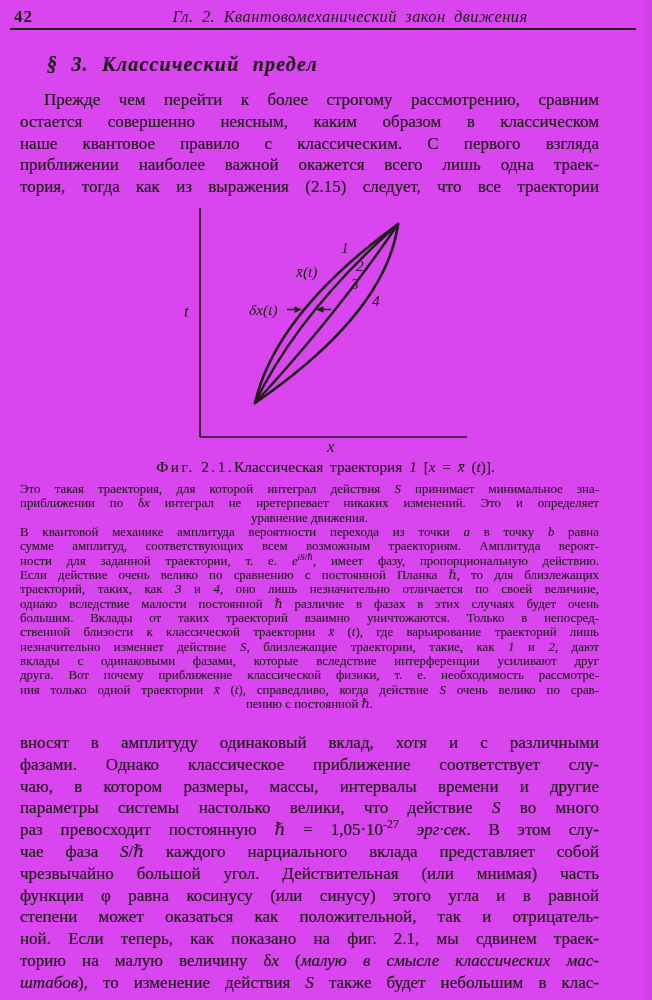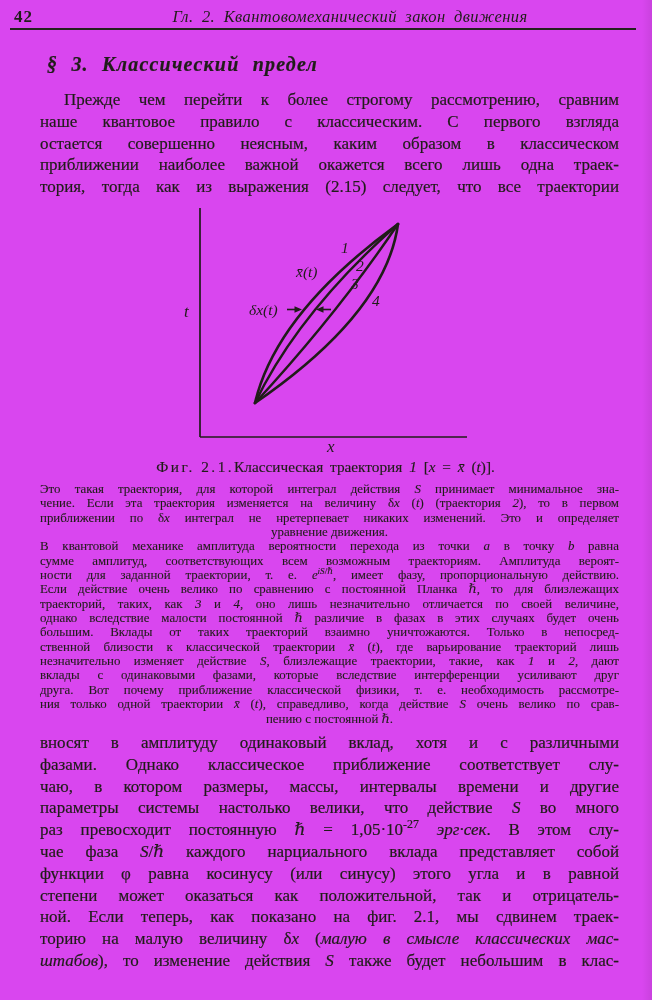--- a/index.html
+++ b/index.html
@@ -32,21 +32,21 @@
   }
   
   .section-title{
     position:absolute;left:47px;top:53px;
     font-size:20px;font-weight:bold;font-style:italic;
     letter-spacing:1.2px;word-spacing:7px;
     -webkit-text-stroke:0.2px #201d19;
   }
   
   .textblock{
-    position:absolute;left:40px;width:579px;
+    position:absolute;left:20px;width:579px;
     -webkit-text-stroke:0.2px #201d19;
   }
   .para1{top:89px;font-size:17px;line-height:21.8px;}
   .para2{top:732px;font-size:17px;line-height:21.8px;}
   .note{top:482px;font-size:12.9px;line-height:14.35px;-webkit-text-stroke:0.1px #201d19;}
   .tline{text-align:justify;text-align-last:justify;white-space:normal;hyphens:none;}
   .tline.center{text-align-last:center;}
   .tline.indent{text-indent:24px;}
   sup{font-size:70%;line-height:0;}
   
@@ -66,22 +66,22 @@
 <div class="page">
 
   <div class="pagenum">42</div>
   <div class="running-title">Гл. 2. Квантовомеханический закон движения</div>
   <div class="head-rule"></div>
 
   <div class="section-title">§ 3. Классический предел</div>
 
   <div class="textblock para1">
       <div class="tline indent">Прежде чем перейти к более строгому рассмотрению, сравним</div>
+      <div class="tline">остается совершенно неясным, каким образом в классическом</div>
       <div class="tline">наше квантовое правило с классическим. С первого взгляда</div>
-      <div class="tline">остается совершенно неясным, каким образом в классическом</div>
       <div class="tline">приближении наиболее важной окажется всего лишь одна траек-</div>
       <div class="tline">тория, тогда как из выражения (2.15) следует, что все траектории</div>
     </div>
 
   <svg class="figure-svg" width="312" height="252" viewBox="168 203 312 252" xmlns="http://www.w3.org/2000/svg">
 
     <path d="M 200 208 L 200 437" stroke="#201d19" stroke-width="1.7" fill="none"></path>
     <path d="M 200 437 L 467 437" stroke="#201d19" stroke-width="1.7" fill="none"></path>
 
     <path d="M 255 403 Q 276 313 398 224" stroke="#201d19" stroke-width="2.6" fill="none" stroke-linecap="round"></path>
@@ -103,21 +103,20 @@
     <text x="296" y="277" font-size="15.5">x̄(t)</text>
     <text x="249" y="315" font-size="15.5">δx(t)</text>
   </svg>
 
   <div class="caption">
     <span class="cap-prefix">Фиг. 2.1.</span><span class="cap-body">Классическая  траектория  <i>1</i>  [<i>x</i> = <i>x̄</i> (<i>t</i>)].</span>
   </div>
 
   <div class="textblock note">
       <div class="tline">Это такая траектория, для которой интеграл действия <i>S</i> принимает минимальное зна-</div>
-      <div class="tline">чение. Если эта траектория изменяется на величину δ<i>x</i> (<i>t</i>) (траектория <i>2</i>), то в первом</div>
       <div class="tline">приближении по δ<i>x</i> интеграл не нретерпевает никаких изменений. Это и определяет</div>
       <div class="tline center">уравнение  движения.</div>
       <div class="tline">В квантовой механике амплитуда вероятности перехода из точки <i>a</i> в точку <i>b</i> равна</div>
       <div class="tline">сумме амплитуд, соответствующих всем возможным траекториям. Амплитуда вероят-</div>
       <div class="tline">ности для заданной траектории, т. е. <i>e</i><sup><i>iS</i>/ℏ</sup>, имеет фазу, пропорциональную действию.</div>
       <div class="tline">Если действие очень велико по сравнению с постоянной Планка ℏ, то для близлежащих</div>
       <div class="tline">траекторий, таких, как <i>3</i> и <i>4</i>, оно лишь незначительно отличается по своей величине,</div>
       <div class="tline">однако вследствие малости постоянной ℏ различие в фазах в этих случаях будет очень</div>
       <div class="tline">большим. Вклады от таких траекторий взаимно уничтожаются. Только в непосред-</div>
       <div class="tline">ственной близости к классической траектории <i>x̄</i> (<i>t</i>), где варьирование траекторий лишь</div>
@@ -128,20 +127,21 @@
       <div class="tline center">пению  с  постоянной  ℏ.</div>
     </div>
 
   <div class="textblock para2">
       <div class="tline">вносят в амплитуду одинаковый вклад, хотя и с различными</div>
       <div class="tline">фазами. Однако классическое приближение соответствует слу-</div>
       <div class="tline">чаю, в котором размеры, массы, интервалы времени и другие</div>
       <div class="tline">параметры системы настолько велики, что действие <i>S</i> во много</div>
       <div class="tline">раз превосходит постоянную ℏ = 1,05·10<sup>-27</sup> <i>эрг·сек</i>. В этом слу-</div>
       <div class="tline">чае фаза <i>S</i>/ℏ каждого нарциального вклада представляет собой</div>
+      <div class="tline">чрезвычайно большой угол. Действительная (или мнимая) часть</div>
       <div class="tline">функции φ равна косинусу (или синусу) этого угла и в равной</div>
       <div class="tline">степени может оказаться как положительной, так и отрицатель-</div>
       <div class="tline">ной. Если теперь, как показано на фиг. 2.1, мы сдвинем траек-</div>
       <div class="tline">торию на малую величину δ<i>x</i> (<i>малую в смысле классических мас-</i></div>
       <div class="tline"><i>штабов</i>), то изменение действия <i>S</i> также будет небольшим в клас-</div>
     </div>
 
 </div>
 
 </body></html>

